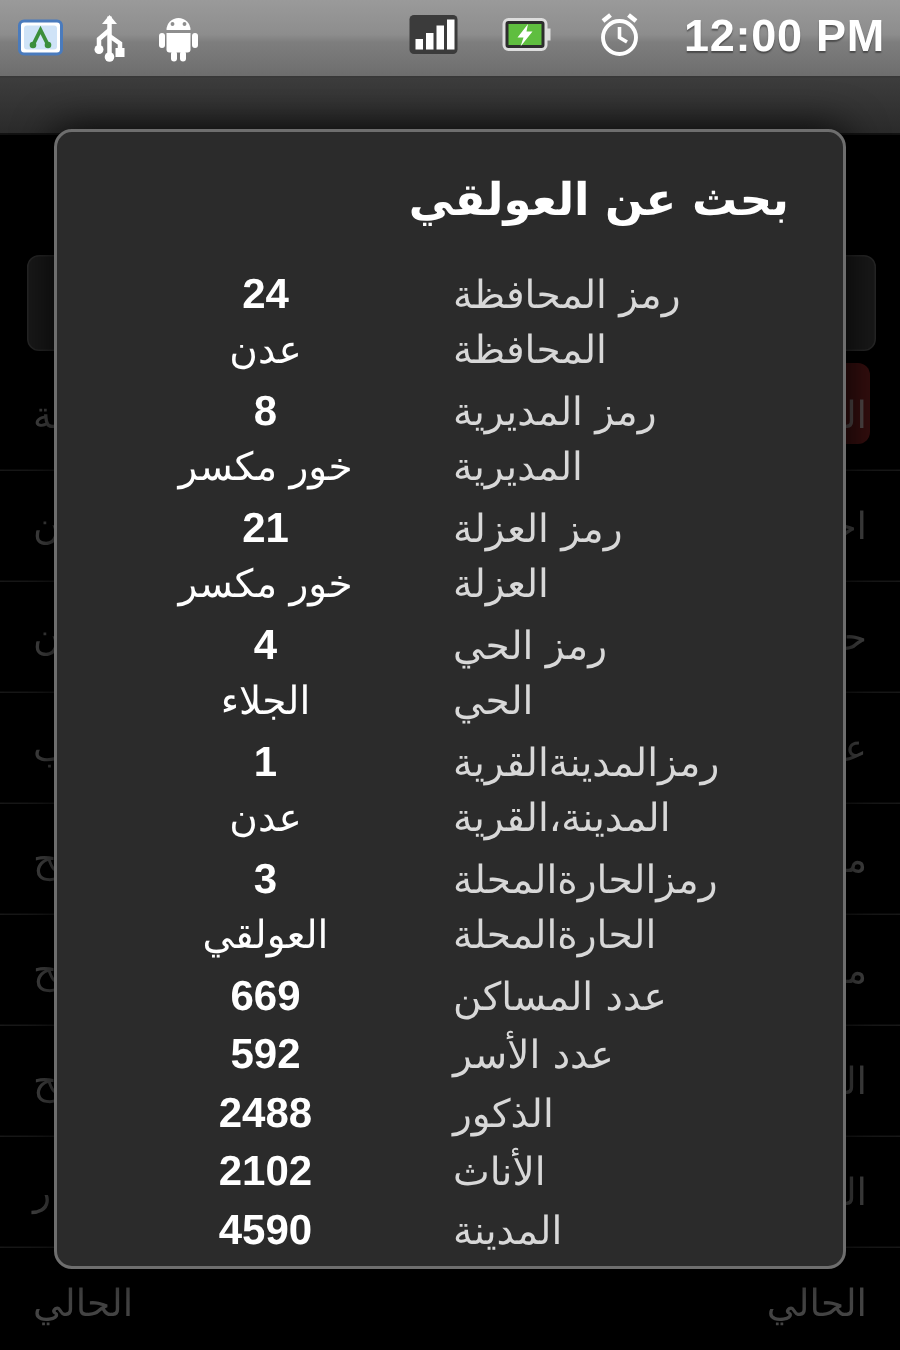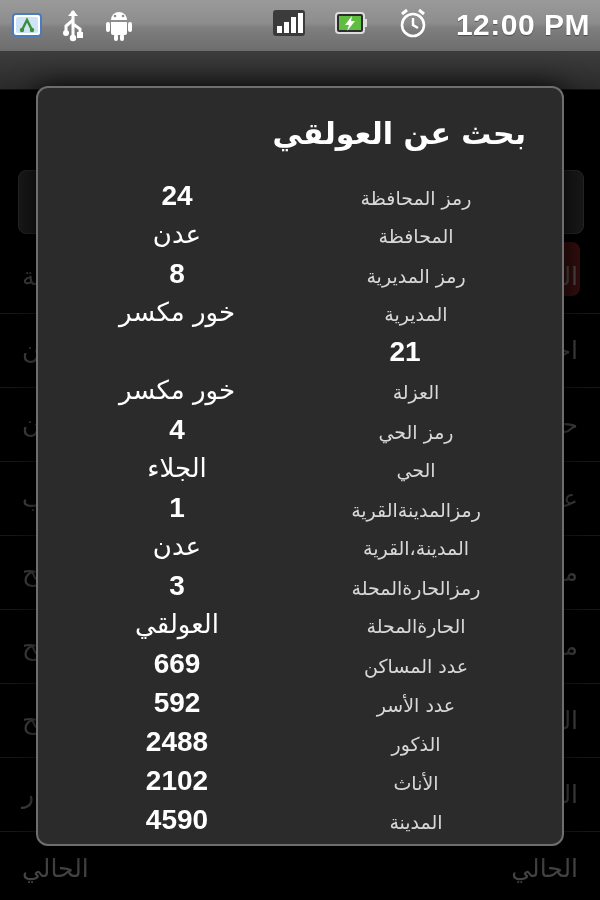--- a/index.html
+++ b/index.html
@@ -161,22 +161,22 @@
   .field-row {
     display: flex;
     flex-direction: row;
     align-items: baseline;
     padding: 0 36px 0 36px;
     box-sizing: border-box;
     height: 39px;
   }
   .field-label {
     width: 50%;
-    text-align: center;
-    font-size: 19px;
+    text-align: left;
+    font-size: 26px;
     color: #d8d8d8;
     direction: rtl;
     white-space: nowrap;
   }
   .field-value {
     width: 50%;
     text-align: center;
     padding-right: 22px;
     box-sizing: border-box;
     font-size: 26px;
@@ -323,20 +323,21 @@
     </div>
     <div class="field-row">
       <div class="field-label">رمز المديرية</div>
       <div class="field-value num">8</div>
     </div>
     <div class="field-row">
       <div class="field-label">المديرية</div>
       <div class="field-value">خور مكسر</div>
     </div>
     <div class="field-row">
+      <div class="field-label">رمز العزلة</div>
       <div class="field-value num">21</div>
     </div>
     <div class="field-row">
       <div class="field-label">العزلة</div>
       <div class="field-value">خور مكسر</div>
     </div>
     <div class="field-row">
       <div class="field-label">رمز الحي</div>
       <div class="field-value num">4</div>
     </div>

